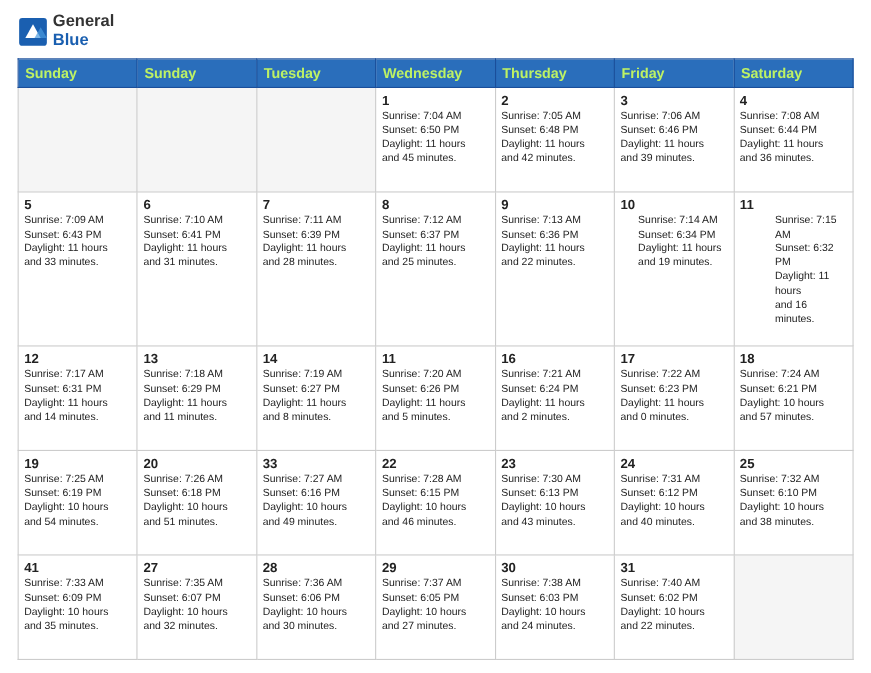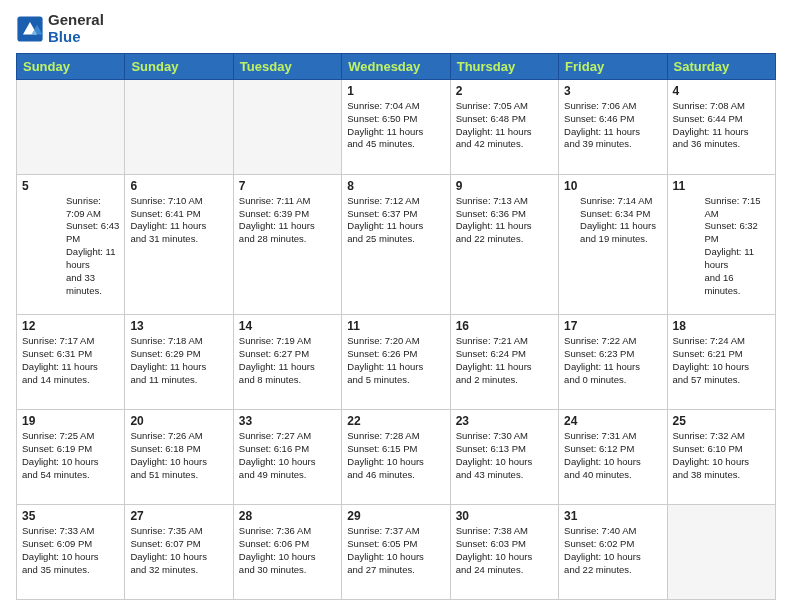--- a/index.html
+++ b/index.html
@@ -160,21 +160,21 @@
             <div class="day-num">4</div>
             <div class="day-info" style="white-space: pre-line;">Sunrise: 7:08 AM
 Sunset: 6:44 PM
 Daylight: 11 hours
 and 36 minutes.</div>
           </td>
         </tr>
         <tr class="week-row">
           <td>
             <div class="day-num">5</div>
-            <div class="day-info" style="white-space: pre-line; margin-left: 44px;">Sunrise: 7:09 AM
+            <div class="day-info" style="white-space: pre-line;">Sunrise: 7:09 AM
 Sunset: 6:43 PM
 Daylight: 11 hours
 and 33 minutes.</div>
           </td>
           <td>
             <div class="day-num">6</div>
             <div class="day-info" style="white-space: pre-line;">Sunrise: 7:10 AM
 Sunset: 6:41 PM
 Daylight: 11 hours
 and 31 minutes.</div>
@@ -312,21 +312,21 @@
           <td>
             <div class="day-num">25</div>
             <div class="day-info" style="white-space: pre-line;">Sunrise: 7:32 AM
 Sunset: 6:10 PM
 Daylight: 10 hours
 and 38 minutes.</div>
           </td>
         </tr>
         <tr class="week-row">
           <td>
-            <div class="day-num">35</div>
+            <div class="day-num">41</div>
             <div class="day-info" style="white-space: pre-line;">Sunrise: 7:33 AM
 Sunset: 6:09 PM
 Daylight: 10 hours
 and 35 minutes.</div>
           </td>
           <td>
             <div class="day-num">27</div>
             <div class="day-info" style="white-space: pre-line;">Sunrise: 7:35 AM
 Sunset: 6:07 PM
 Daylight: 10 hours

